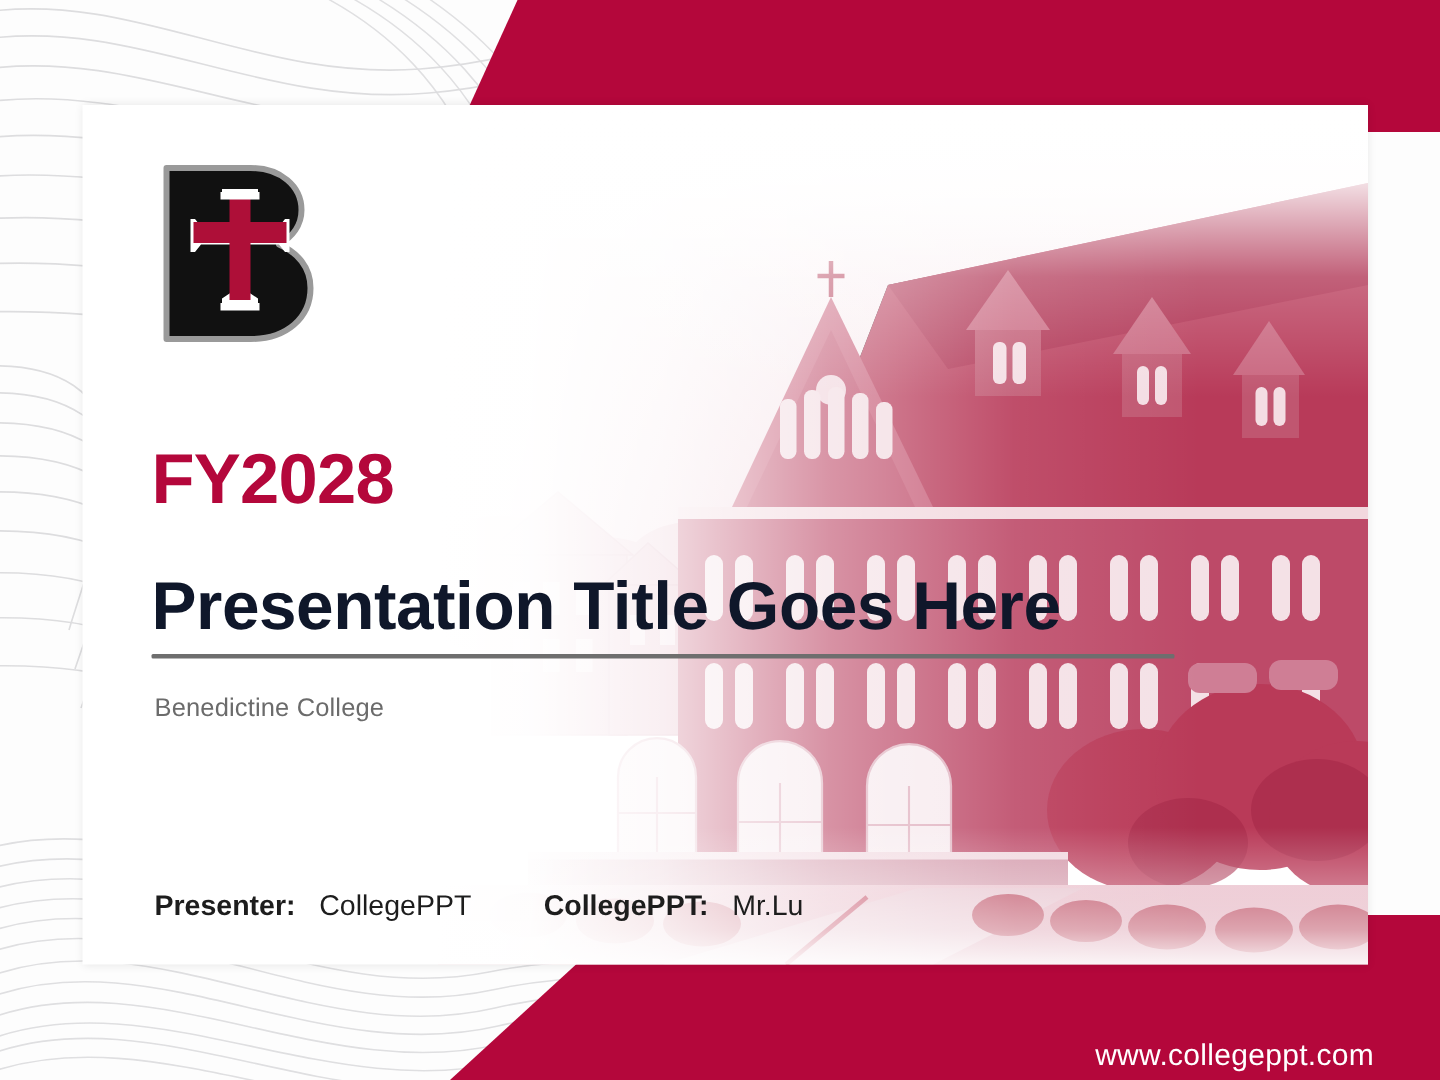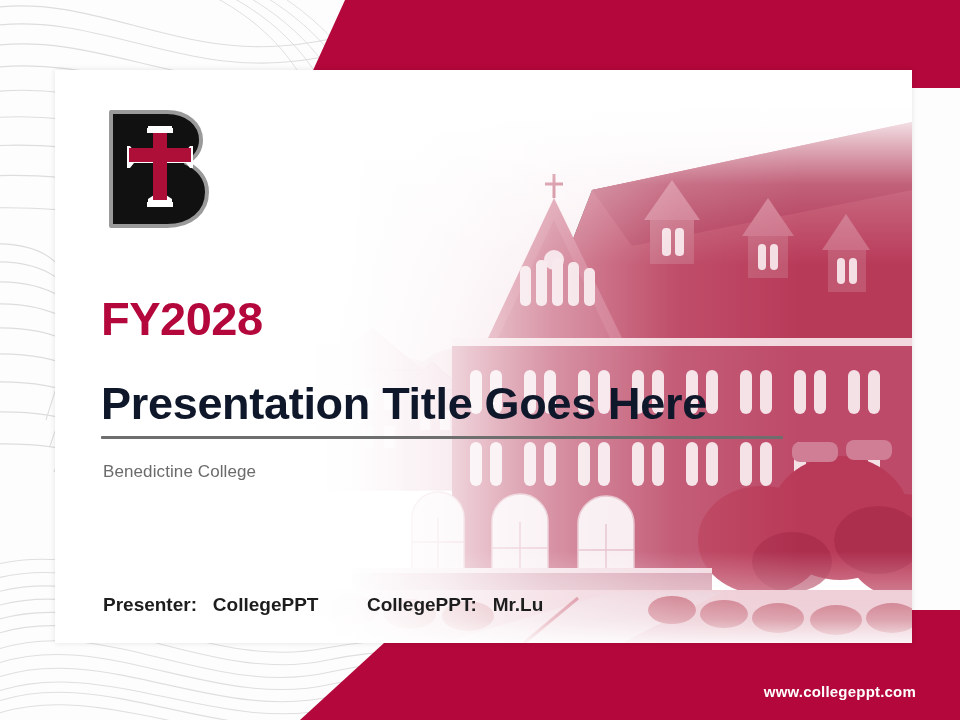--- a/index.html
+++ b/index.html
@@ -143,34 +143,33 @@
 
   .credits {
     position: absolute;
     left: 48px;
     top: 524px;
     font-size: 19px;
     color: #1d1d1d;
     white-space: nowrap;
   }
   .credits .lbl { font-weight: bold; text-align: right; }
-  .credits .val { font-weight: bold; }
+  .credits .val { font-weight: normal; }
   .credits .gap { display: inline-block; width: 38px; }
 
   
   .footer-url {
     position: absolute;
     right: 44px;
-    bottom: 20px;
+    bottom: 4px;
     z-index: 4;
     color: #ffffff;
-    font-size: 15px;
+    font-size: 20px;
     letter-spacing: 0.2px;
     white-space: nowrap;
-    font-weight: bold;
   }
 </style>
 </head>
 <body>
 
 <div id="slide">
 
   <div class="bg-pattern">
     <svg viewBox="0 0 960 720" xmlns="http://www.w3.org/2000/svg" aria-hidden="true">
       <defs>

